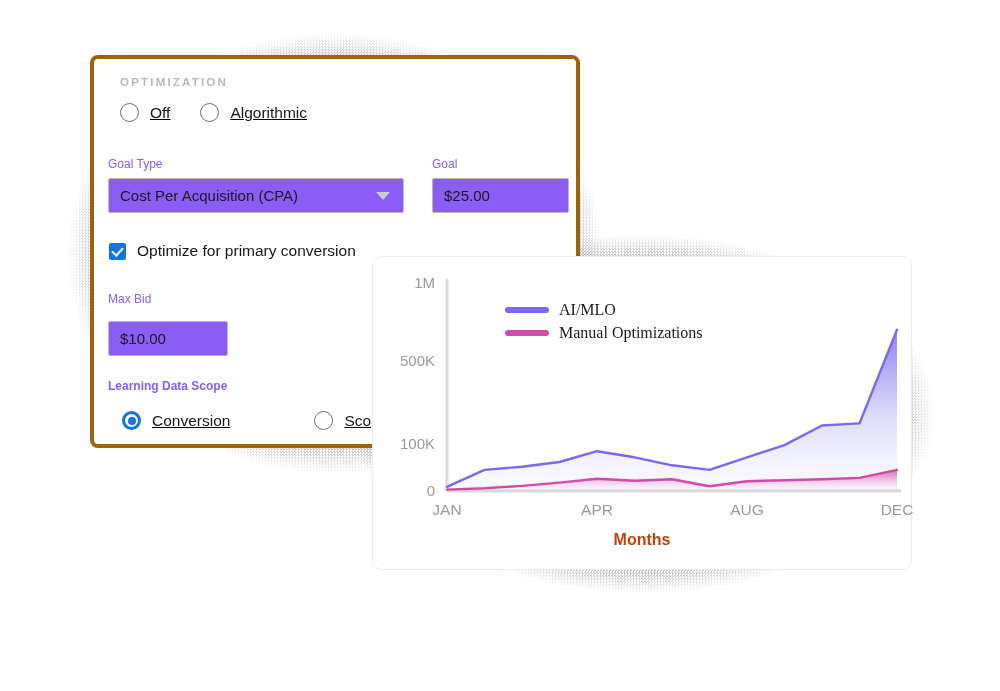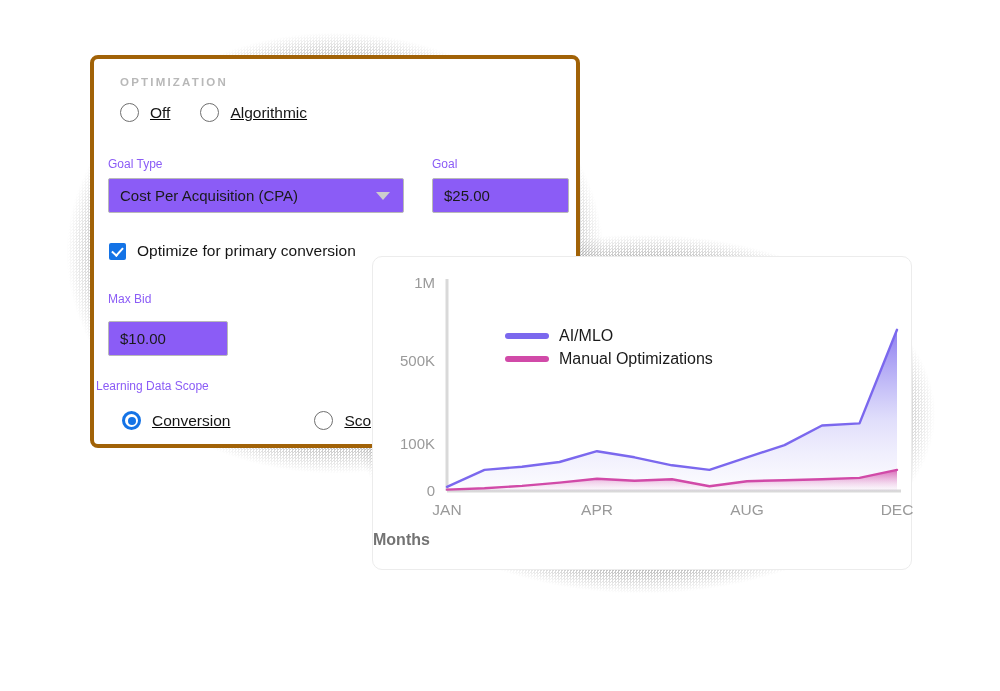--- a/index.html
+++ b/index.html
@@ -164,49 +164,50 @@
     width: 5px; height: 9px;
     border: solid #ffffff;
     border-width: 0 2px 2px 0;
     transform: rotate(42deg);
   }
   #checkbox-label { font-size: 15.5px; color: #161616; }
 
   #maxbid-label { left: 14px; top: 233px; }
   #maxbid-input { left: 14px; top: 262px; width: 120px; height: 35px; }
 
-  #scope-label { left: 2px; top: 320px; }
+  #scope-label { left: 14px; top: 320px; font-weight: bold; }
 
   
   #chart-inner {
     position: absolute;
     left: 0; top: 0; right: 0; bottom: 0;
   }
   #chart-svg { position: absolute; left: 0; top: 0; }
   .tick-text {
     fill: #9a9a9a;
     font-family: "Liberation Sans", sans-serif;
     font-size: 15px;
   }
   .xtick-text {
     fill: #9a9a9a;
     font-family: "Liberation Sans", sans-serif;
     font-size: 15.5px;
   }
   #xaxis-title {
     position: absolute;
     width: 100%;
+    text-align: center;
     bottom: 20px;
     font-size: 16px;
     font-weight: 700;
-    color: #737373;
+    color: #c2410c;
   }
   #legend {
     position: absolute;
-    left: 132px; top: 70px;
+    left: 132px; top: 44px; font-family: Liberation Serif, serif;
   }
   .legend-row {
     display: flex;
     align-items: center;
     margin-bottom: 5px;
   }
   .legend-swatch {
     width: 44px; height: 6px;
     border-radius: 3px;
     margin-right: 10px;

